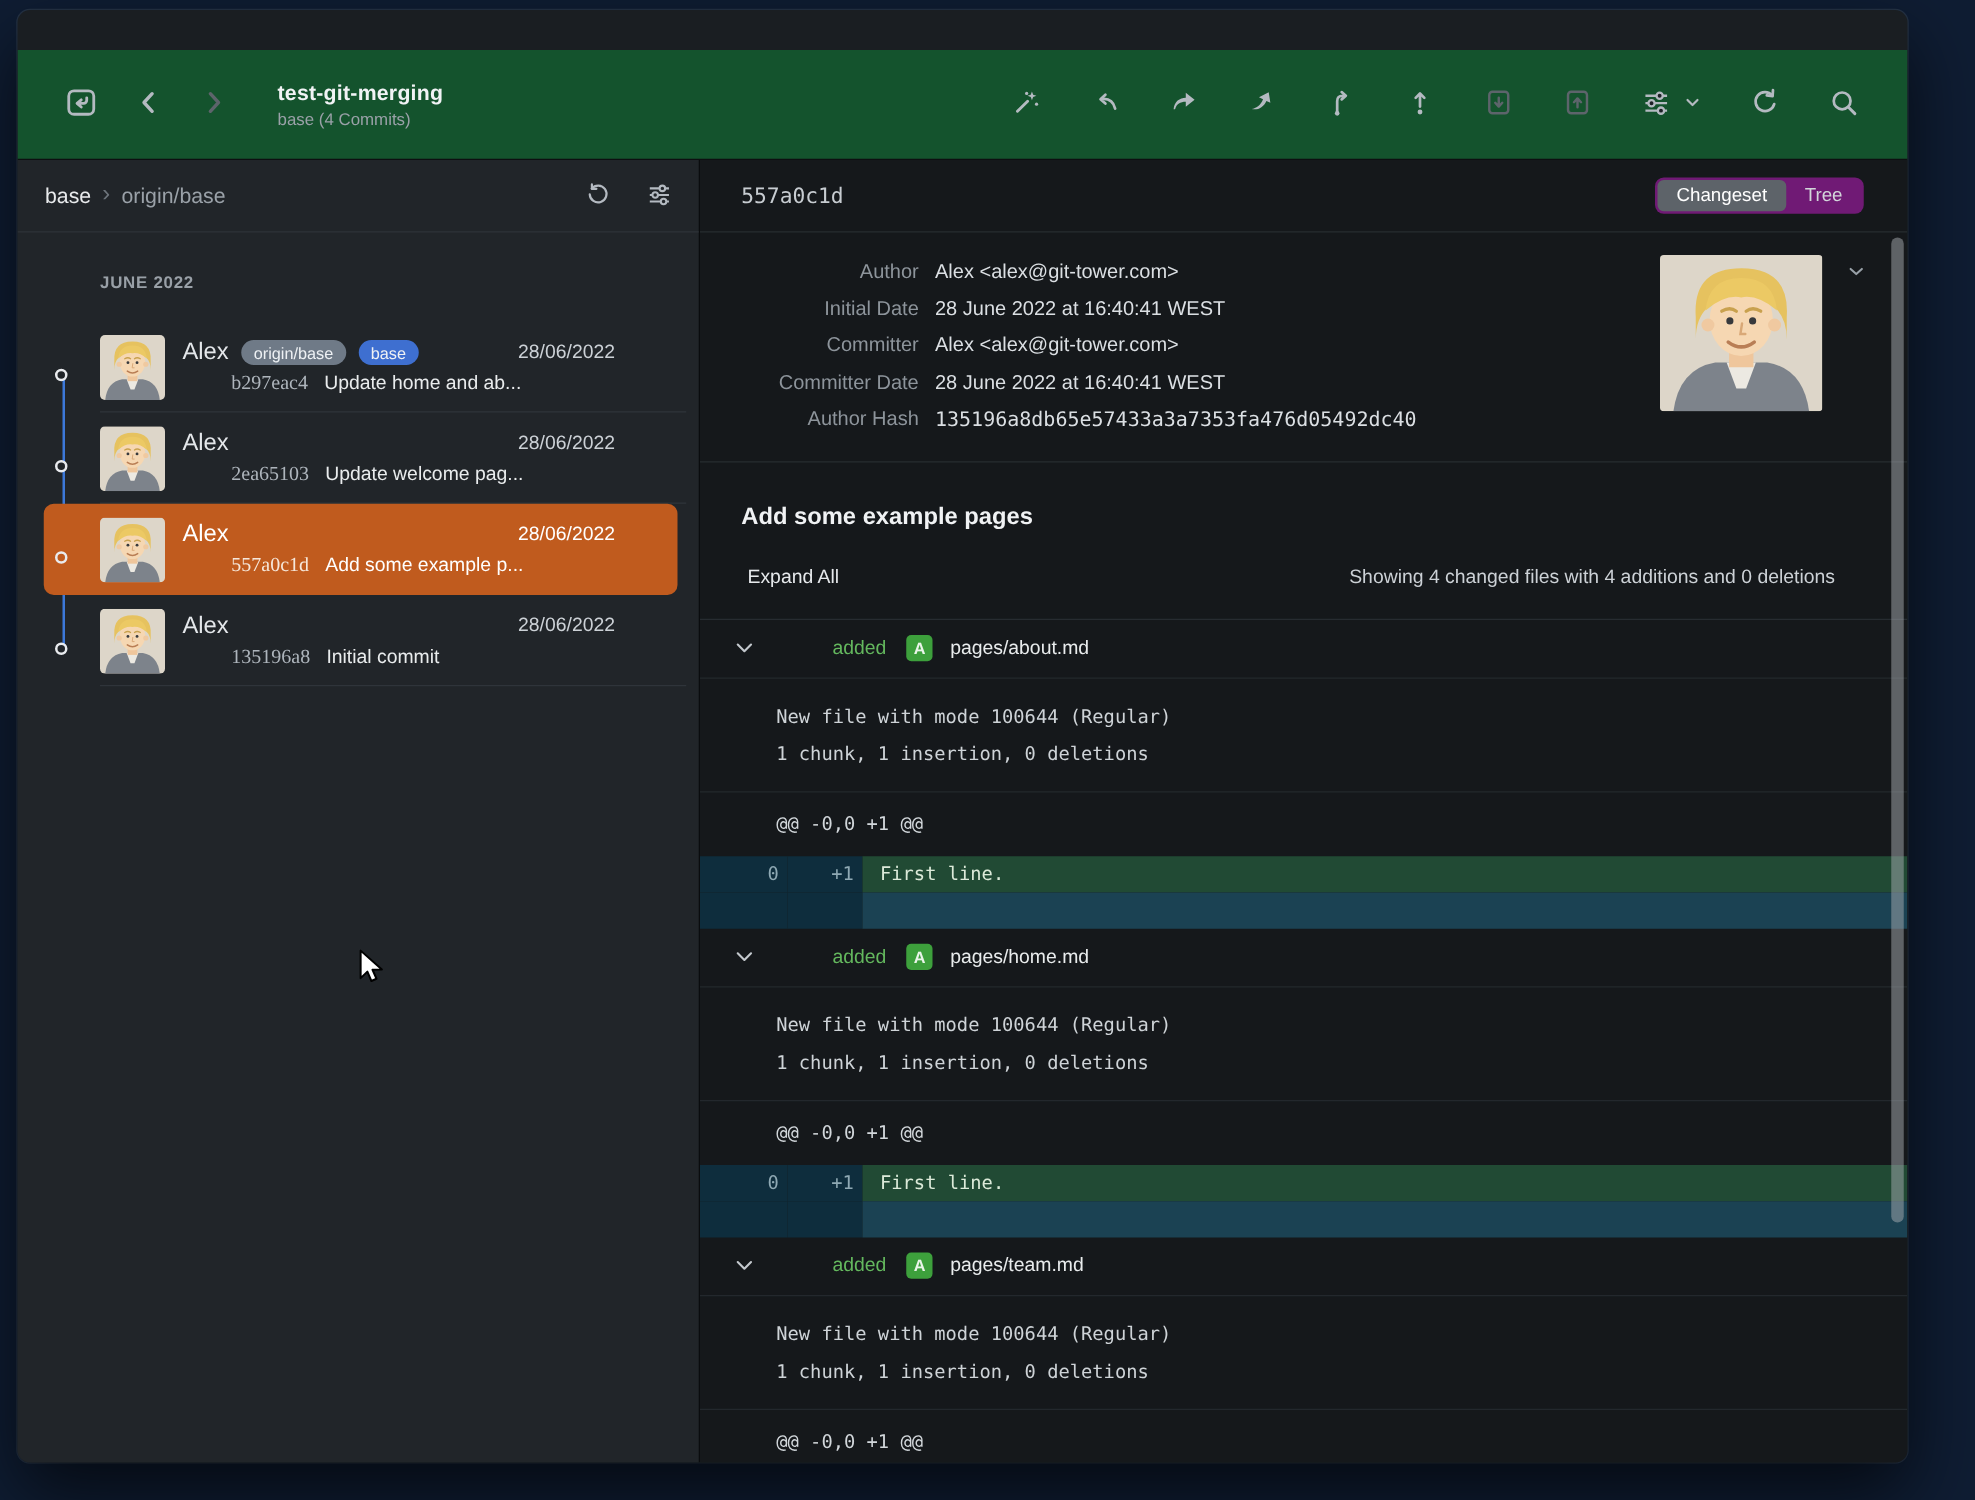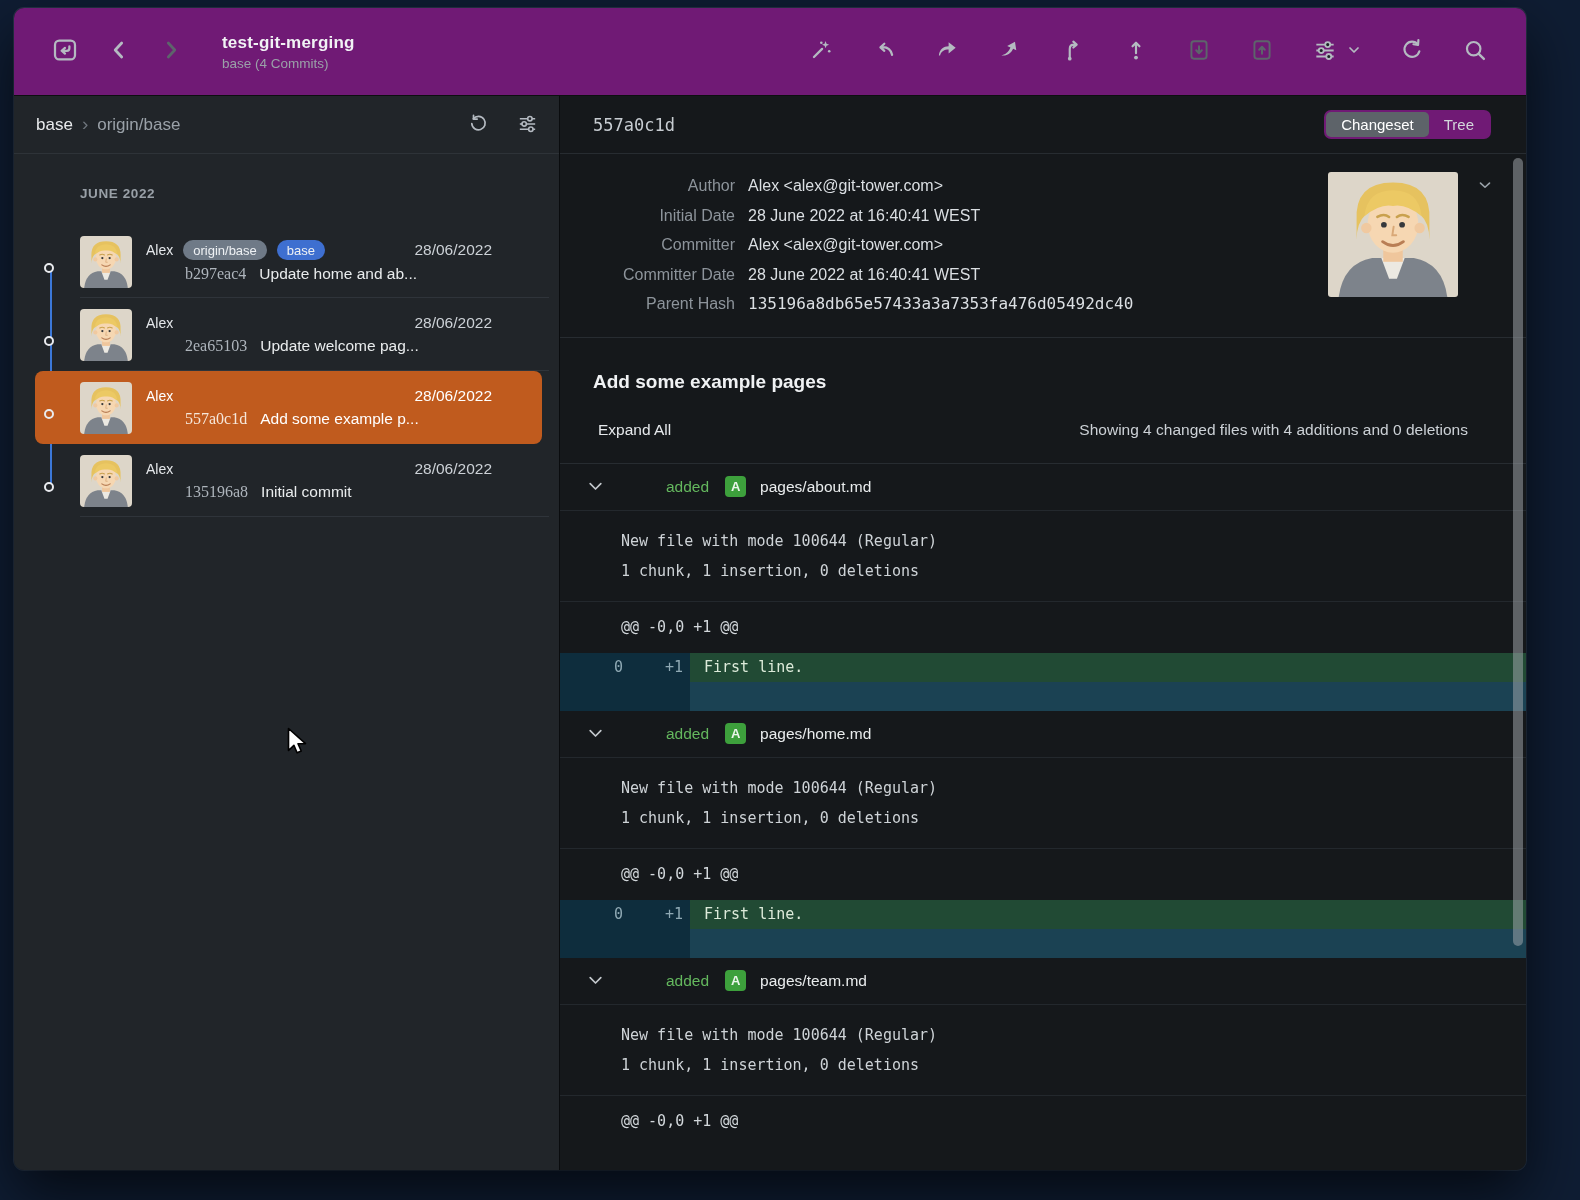--- a/index.html
+++ b/index.html
@@ -17,23 +17,24 @@
   
   .window {
     position:absolute; left:14px; top:8px; width:1512px; height:1162px;
     background:#1a1e22; border-radius:10px; overflow:hidden;
     box-shadow:0 25px 60px rgba(0,0,0,.65), 0 0 0 1px rgba(120,130,140,.22);
     display:flex; flex-direction:column;
   }
 
   
   .titlebar {
-    height:88px; flex:0 0 88px; background:#701a75;
+    height:88px; flex:0 0 88px; background:#14532d;
     display:flex; align-items:center; padding:0 36px 0 34px;
     border-bottom:1px solid #0d0f11;
+    margin-top:32px;
   }
   .tb-left { display:flex; align-items:center; gap:22px; }
   .icon-btn {
     background:none; border:none; color:#b4bac1; cursor:pointer;
     display:flex; align-items:center; justify-content:center; padding:2px;
   }
   .icon-btn.dim { color:#5d646b; }
   .tb-title { margin-left:14px; }
   .tb-title .title { font-size:17px; font-weight:700; color:#f1f3f5; letter-spacing:.2px; }
   .tb-title .subtitle { font-size:13.5px; color:#9aa1a8; margin-top:3px; }
@@ -78,21 +79,21 @@
     cursor:default;
   }
   .commit-row::after {
     content:""; position:absolute; left:45px; right:-7px; bottom:0; height:1px; background:#2f343a;
   }
   .commit-row.selected { background:var(--accent,#c05b1e); }
   .commit-row.selected::after { display:none; }
   .avatar-sm { width:52px; height:52px; border-radius:4px; flex:0 0 52px; }
   .commit-text { flex:1; min-width:0; }
   .commit-line1 { display:flex; align-items:center; }
-  .commit-author { font-size:14px; color:#e4e7ea; }
+  .commit-author { font-size:19px; color:#e4e7ea; }
   .commit-date { margin-left:auto; font-size:15.5px; color:#ccd1d6; }
   .commit-line2 { display:flex; align-items:baseline; margin-top:5px; }
   .commit-hash { font-size:16px; color:#aeb5bc; font-family:Liberation Serif, serif;margin-left:39px; }
   .commit-msg { font-size:15.5px; color:#e9eced; margin-left:13px; white-space:nowrap; overflow:hidden; }
   .commit-row.selected .commit-author,
   .commit-row.selected .commit-date,
   .commit-row.selected .commit-msg { color:#ffffff; font-weight:500; }
   .commit-row.selected .commit-hash { color:#f6e7da; }
   .badge {
     font-size:13px; padding:2.5px 10px; border-radius:10px; margin-left:10px;
@@ -457,21 +458,21 @@
         </div>
         <div class="meta-row">
           <span class="meta-label">Committer</span>
           <span class="meta-value">Alex &lt;alex@git-tower.com&gt;</span>
         </div>
         <div class="meta-row">
           <span class="meta-label">Committer Date</span>
           <span class="meta-value">28 June 2022 at 16:40:41 WEST</span>
         </div>
         <div class="meta-row">
-          <span class="meta-label">Parent Hash</span>
+          <span class="meta-label">Author Hash</span>
           <span class="meta-value mono">135196a8db65e57433a3a7353fa476d05492dc40</span>
         </div>
 
         <svg class="avatar-lg">
             <use href="#avatar-face"></use>
           </svg>
         <button class="icon-btn avatar-chevron">
           <span>
             <svg width="18" height="18" viewBox="0 0 24 24">
                 <path d="M6 9.5 L12 15 L18 9.5" fill="none" stroke="currentColor" stroke-width="2.2" stroke-linecap="round" stroke-linejoin="round"></path>

